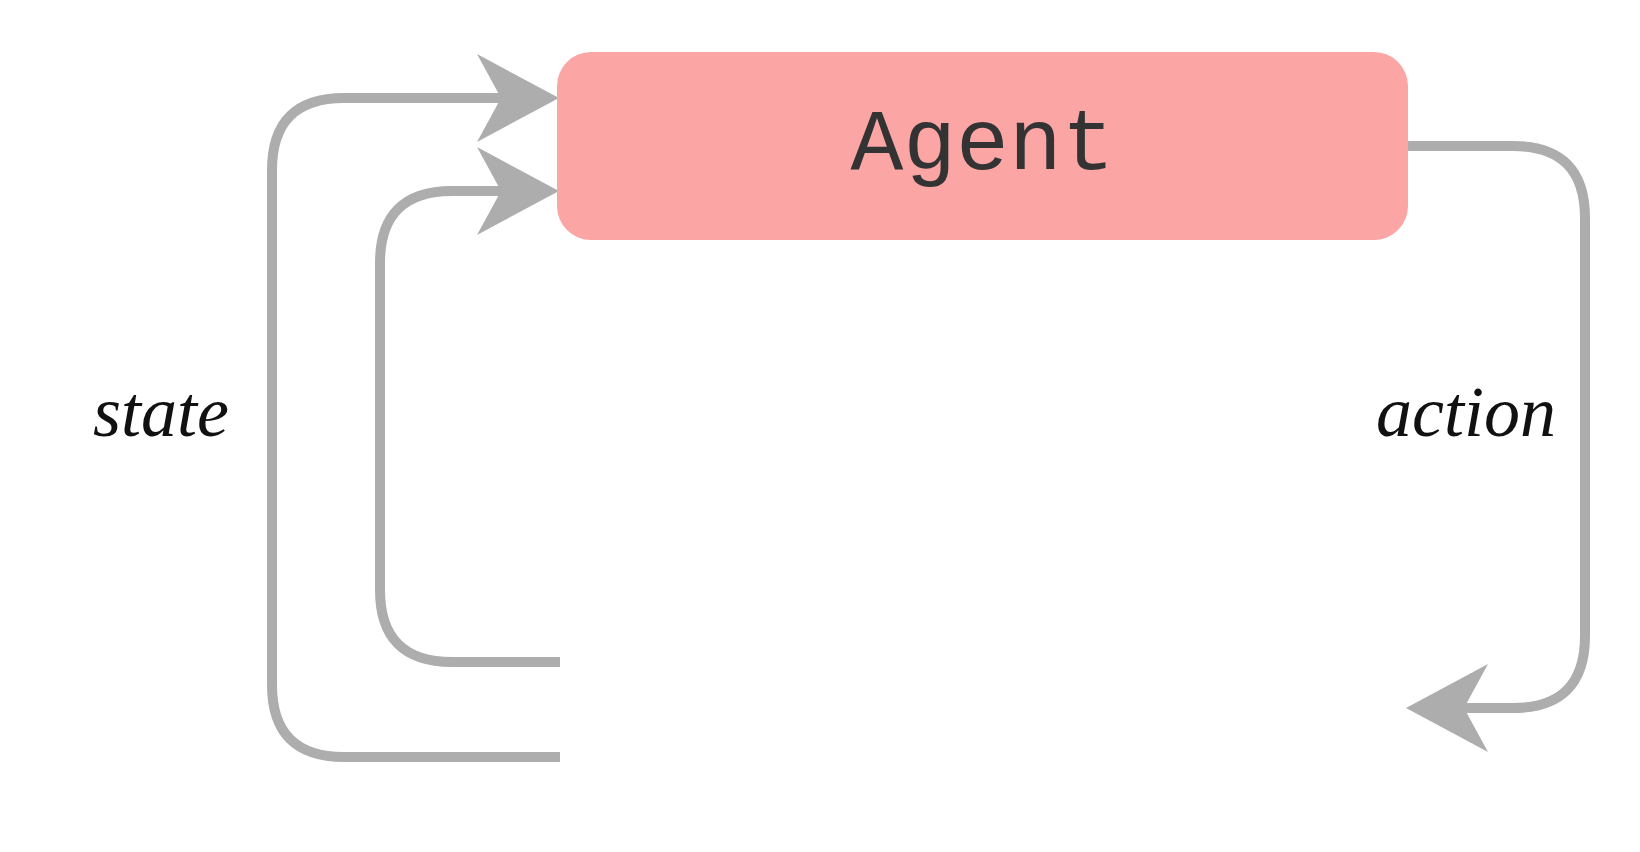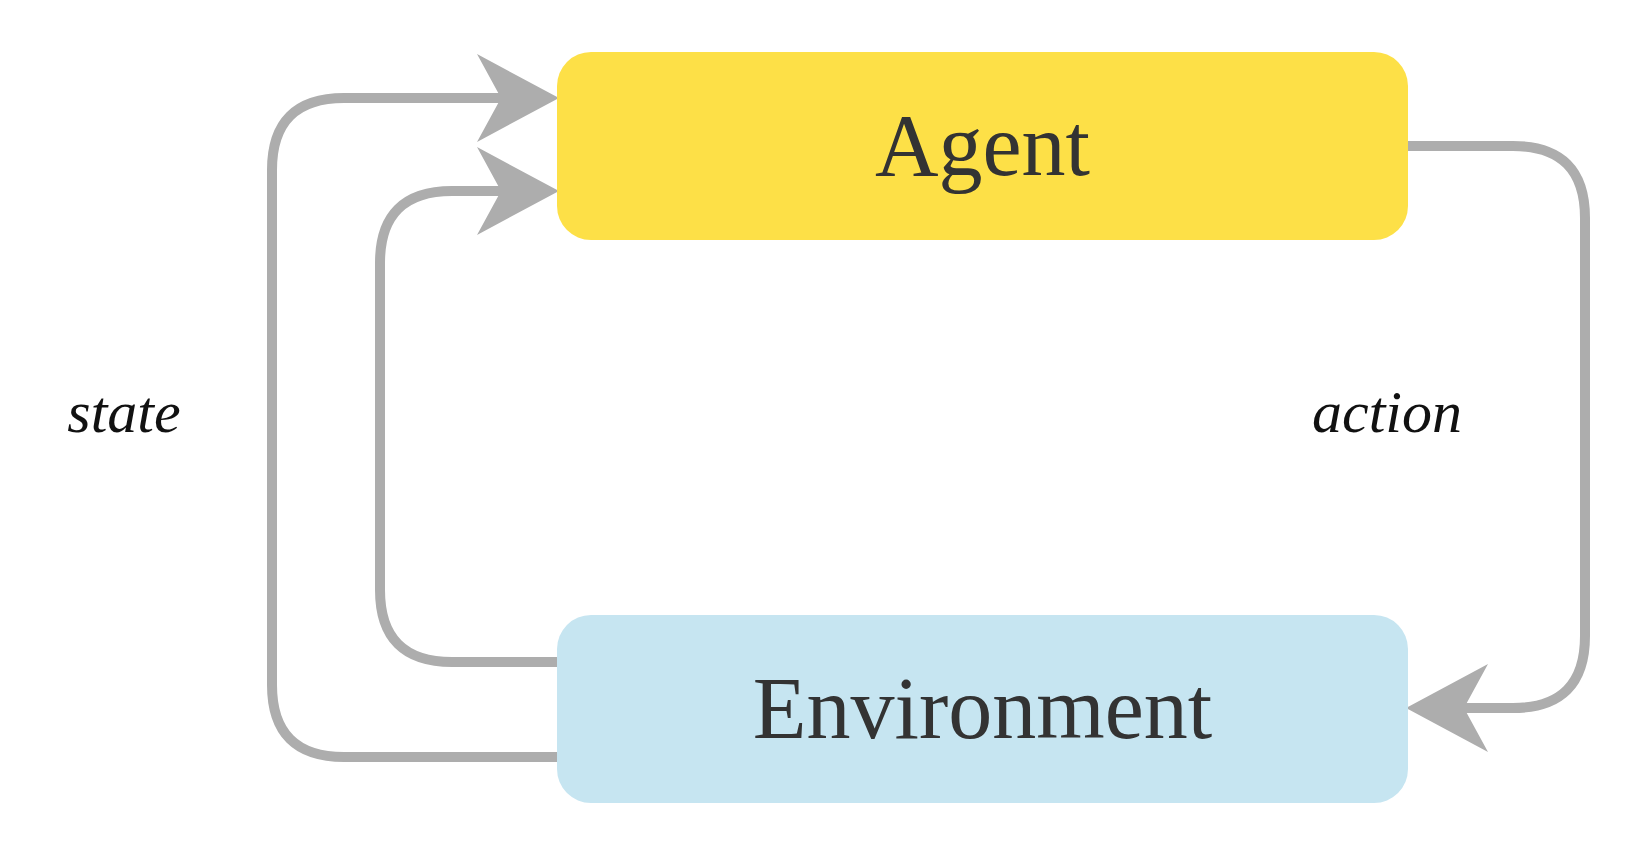--- a/index.html
+++ b/index.html
@@ -41,39 +41,41 @@
     display: flex;
     align-items: center;
     justify-content: center;
     z-index: 2;
     color: #333333;
     font-size: 88px;
     line-height: 1;
   }
   .node-agent {
     top: 52px;
-    background: #fde047;
+    background: #fca5a5;
+    font-family: Liberation Mono, monospace;
   }
   .node-environment {
     top: 615px;
     background: #c6e5f1;
   }
   .edge-label {
     position: absolute;
     z-index: 2;
     color: #111111;
     font-style: italic;
-    font-size: 60px;
+    font-size: 72px;
     line-height: 1;
     white-space: nowrap;
     transform: translate(-50%, -50%);
+    margin-left: 37px;
   }
   .edge-label-state  { left: 124px;  top: 412px; }
   .edge-label-reward { left: 567px;  top: 412px; }
-  .edge-label-action { left: 1387px; top: 412px; }
+  .edge-label-action { left: 1429px; top: 412px; }
 </style>
 </head>
 <body>
 
 <div id="stage">
 
   <svg id="arrow-layer" viewBox="0 0 1640 852" xmlns="http://www.w3.org/2000/svg">
 
     <g>
       <path class="edge-path" d="M 560 757 H 344 Q 272 757 272 685 V 170 Q 272 98 344 98 H 502"></path>
@@ -88,22 +90,19 @@
     <g>
       <path class="edge-path" d="M 1405 146 H 1513 Q 1585 146 1585 218 V 636 Q 1585 708 1513 708 H 1464"></path>
       <polygon class="arrowhead" points="1406,708 1488,664 1464,708 1488,752"></polygon>
     </g>
   </svg>
 
   <div class="node node-agent">
     <span>Agent</span>
   </div>
 
-  <div class="node node-environment">
-    <span>Environment</span>
-  </div>
 
   <div class="edge-label edge-label-state">state</div>
 
 
   <div class="edge-label edge-label-action">action</div>
 
 </div>
 
 </body></html>

